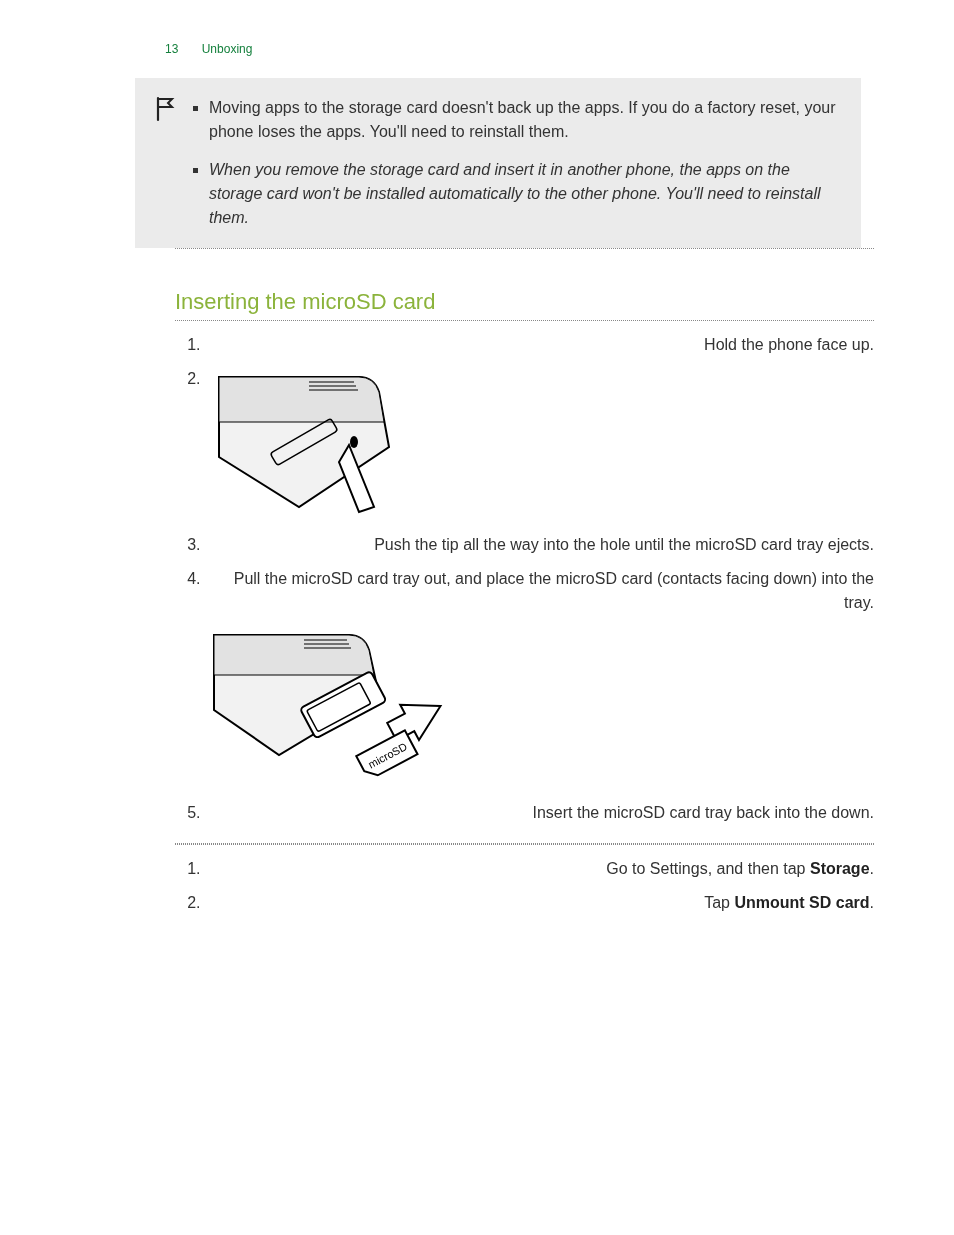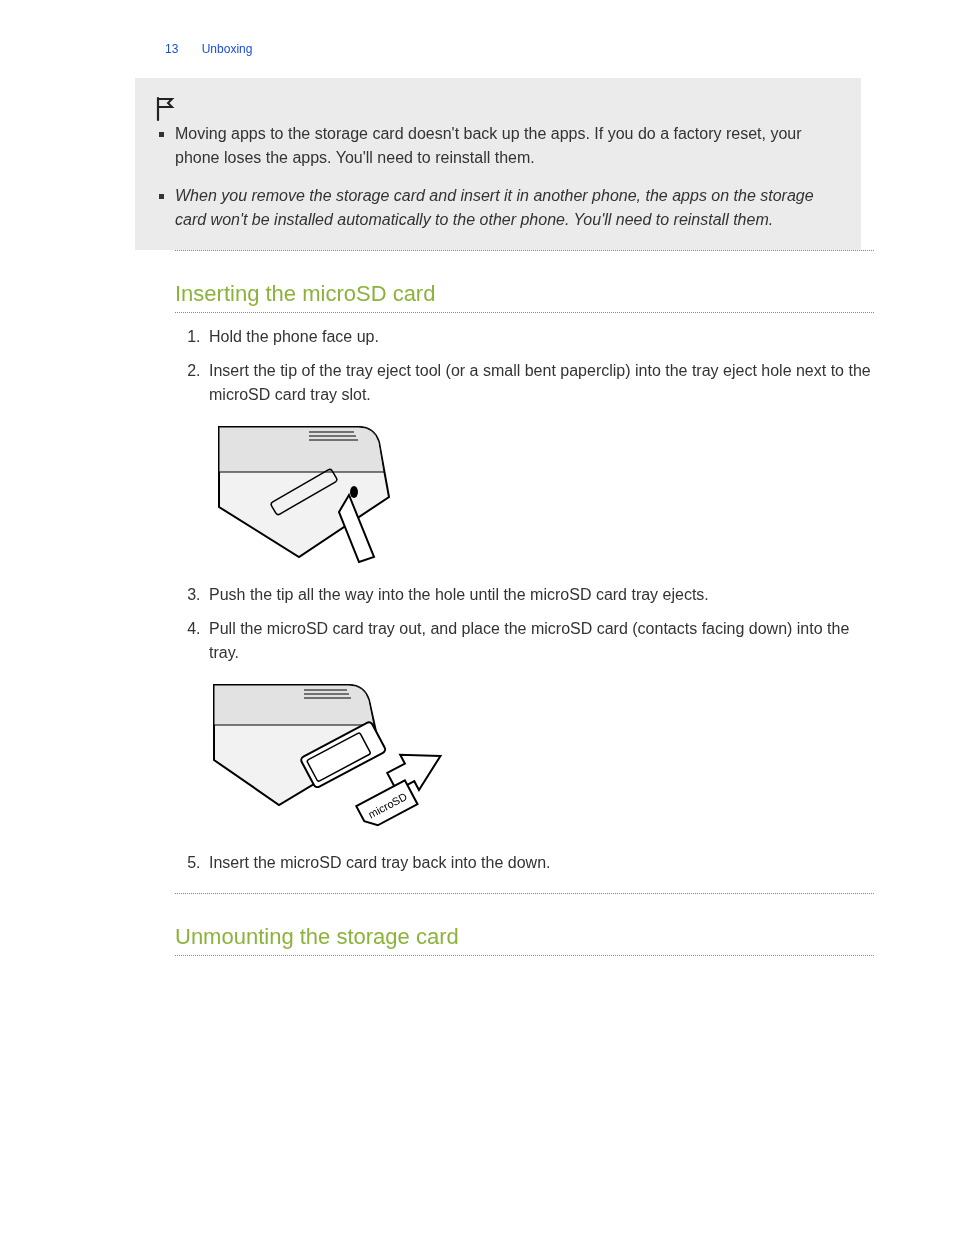--- a/index.html
+++ b/index.html
@@ -13,34 +13,33 @@
   }
   .page {
     width: 954px;
     min-height: 1235px;
     padding: 40px 80px 40px 80px;
     box-sizing: border-box;
     position: relative;
   }
   .header {
     font-size: 12px;
-    color: #1d4ed8;
+    color: #15803d;
     margin-left: 85px;
     margin-bottom: 20px;
   }
   .header .page-num {
     margin-right: 20px;
   }
   .note-box {
     background: #ebebeb;
     padding: 18px 20px 18px 20px;
     margin-left: 55px;
     margin-right: 13px;
     display: flex;
-    flex-direction: column;
   }
   .note-box .flag-col {
     width: 34px;
     flex-shrink: 0;
   }
   .note-box .flag-col svg {
     display: block;
   }
   .note-box ul {
     margin: 0;
@@ -48,37 +47,38 @@
   }
   .note-box li {
     margin-bottom: 14px;
     list-style: square;
   }
   .note-box li:last-child { margin-bottom: 0; font-style: italic; }
   .section-heading {
     color: #8bb33b;
     font-weight: 400;
     font-size: 22px;
-    margin-top: 26px;
+    margin-top: 36px;
     margin-left: 95px;
     margin-bottom: 2px;
     position: relative;
   }
   .dotted {
     border-top: 1px dotted #888;
     margin-left: 95px;
     margin-right: 0;
   }
   ol.steps {
     margin: 12px 0 0 95px;
     padding-left: 30px;
   }
   ol.steps > li {
     margin-bottom: 10px;
     padding-left: 4px;
+    text-align: right;
   }
   .illus {
     margin: 10px 0 16px 0;
   }
   .illus svg {
     display: block;
   }
   .body-para {
     margin: 18px 0 0 95px;
   }
@@ -107,21 +107,20 @@
     </ul>
   </div>
 
   <div class="dotted"></div>
   <div class="section-heading">Inserting the microSD card</div>
   <div class="dotted"></div>
 
   <ol class="steps">
     <li>Hold the phone face up.</li>
     <li>
-      <span>Insert the tip of the tray eject tool (or a small bent paperclip) into the tray eject hole next to the microSD card tray slot.</span>
       <div class="illus">
         <svg width="200" height="150" viewBox="0 0 200 150">
 
           <path d="M10 10 L150 10 Q165 10 170 25 L180 80 L90 140 L10 90 Z" fill="#f2f2f2" stroke="#000" stroke-width="2"></path>
           <path d="M10 10 L150 10 Q165 10 170 25 L175 55 L10 55 Z" fill="#e2e2e2" stroke="#000" stroke-width="1"></path>
 
           <line x1="100" y1="15" x2="145" y2="15" stroke="#000" stroke-width="1"></line>
           <line x1="100" y1="19" x2="147" y2="19" stroke="#000" stroke-width="1"></line>
           <line x1="100" y1="23" x2="149" y2="23" stroke="#000" stroke-width="1"></line>
 
@@ -158,18 +157,25 @@
             <path d="M150 118 L205 118 L205 145 L160 145 L150 135 Z" fill="#fff" stroke="#000" stroke-width="2"></path>
             <text x="178" y="136" font-size="11" font-family="Arial" text-anchor="middle">microSD</text>
           </g>
         </svg>
       </div>
     </li>
     <li>Insert the microSD card tray back into the down.</li>
   </ol>
 
   <div class="dotted" style="margin-top:18px;"></div>
-  <div class="section-heading">Unmounting the storage card</div>
   <div class="dotted"></div>
 
 
+  <ol class="steps">
+    <li>
+      <span>Go to Settings, and then tap </span><span class="b">Storage</span><span>.</span>
+    </li>
+    <li>
+      <span>Tap </span><span class="b">Unmount SD card</span><span>.</span>
+    </li>
+  </ol>
 
 </div>
 
 </body></html>

